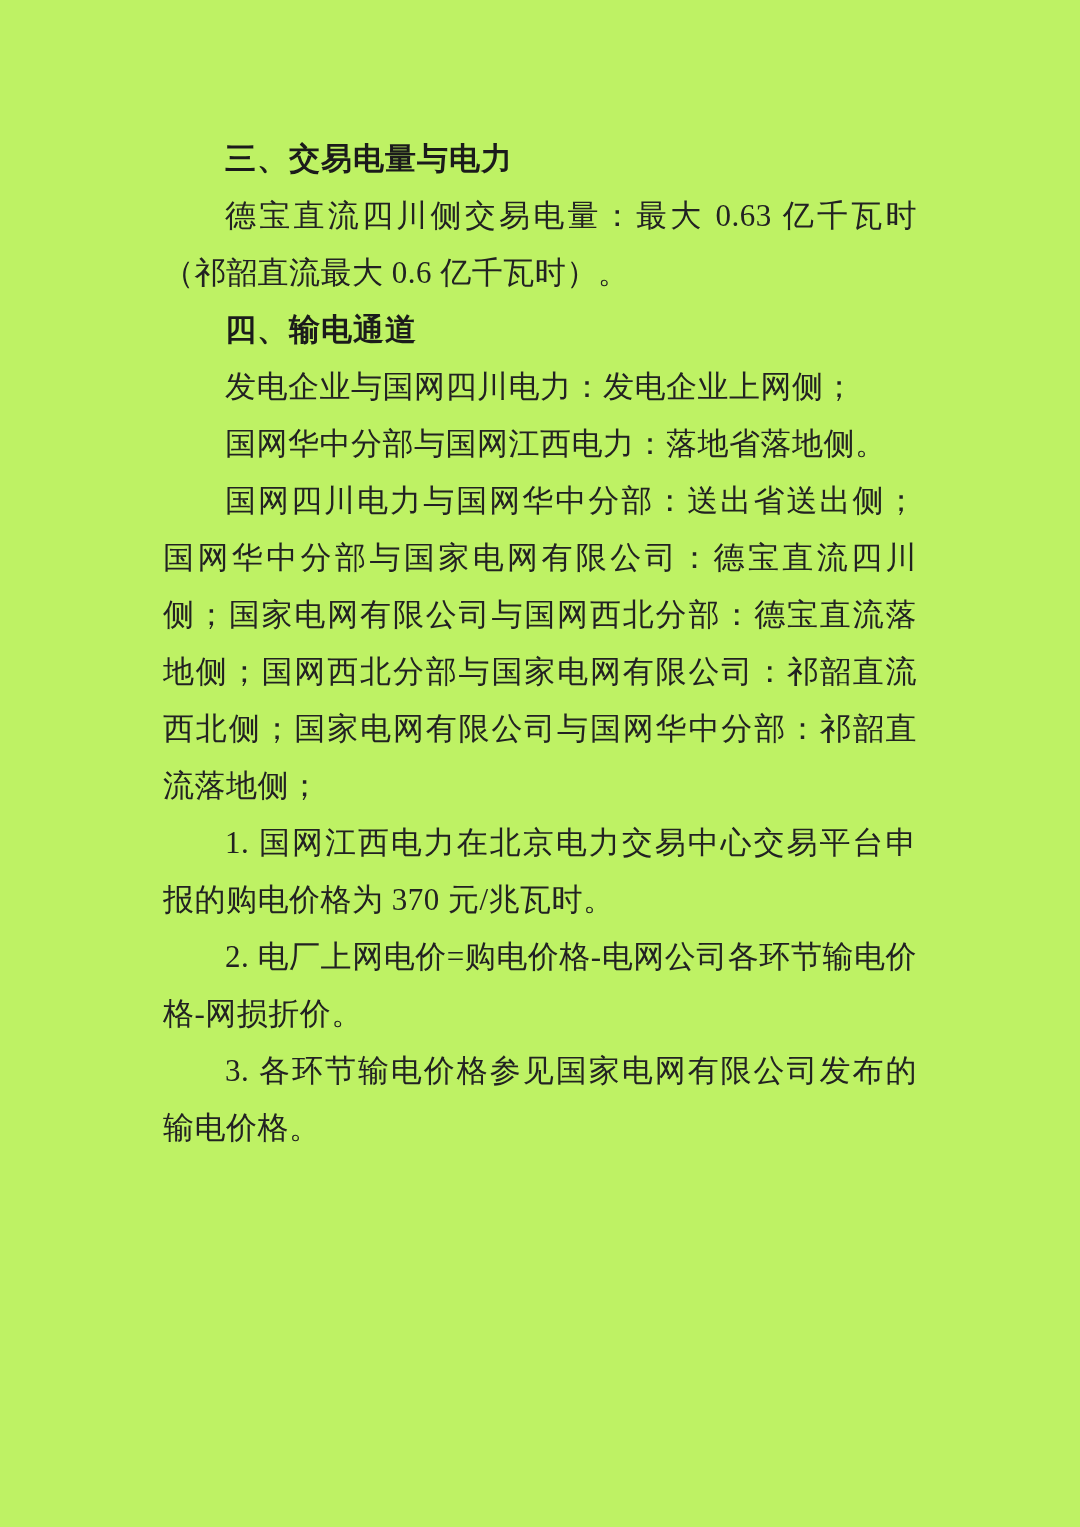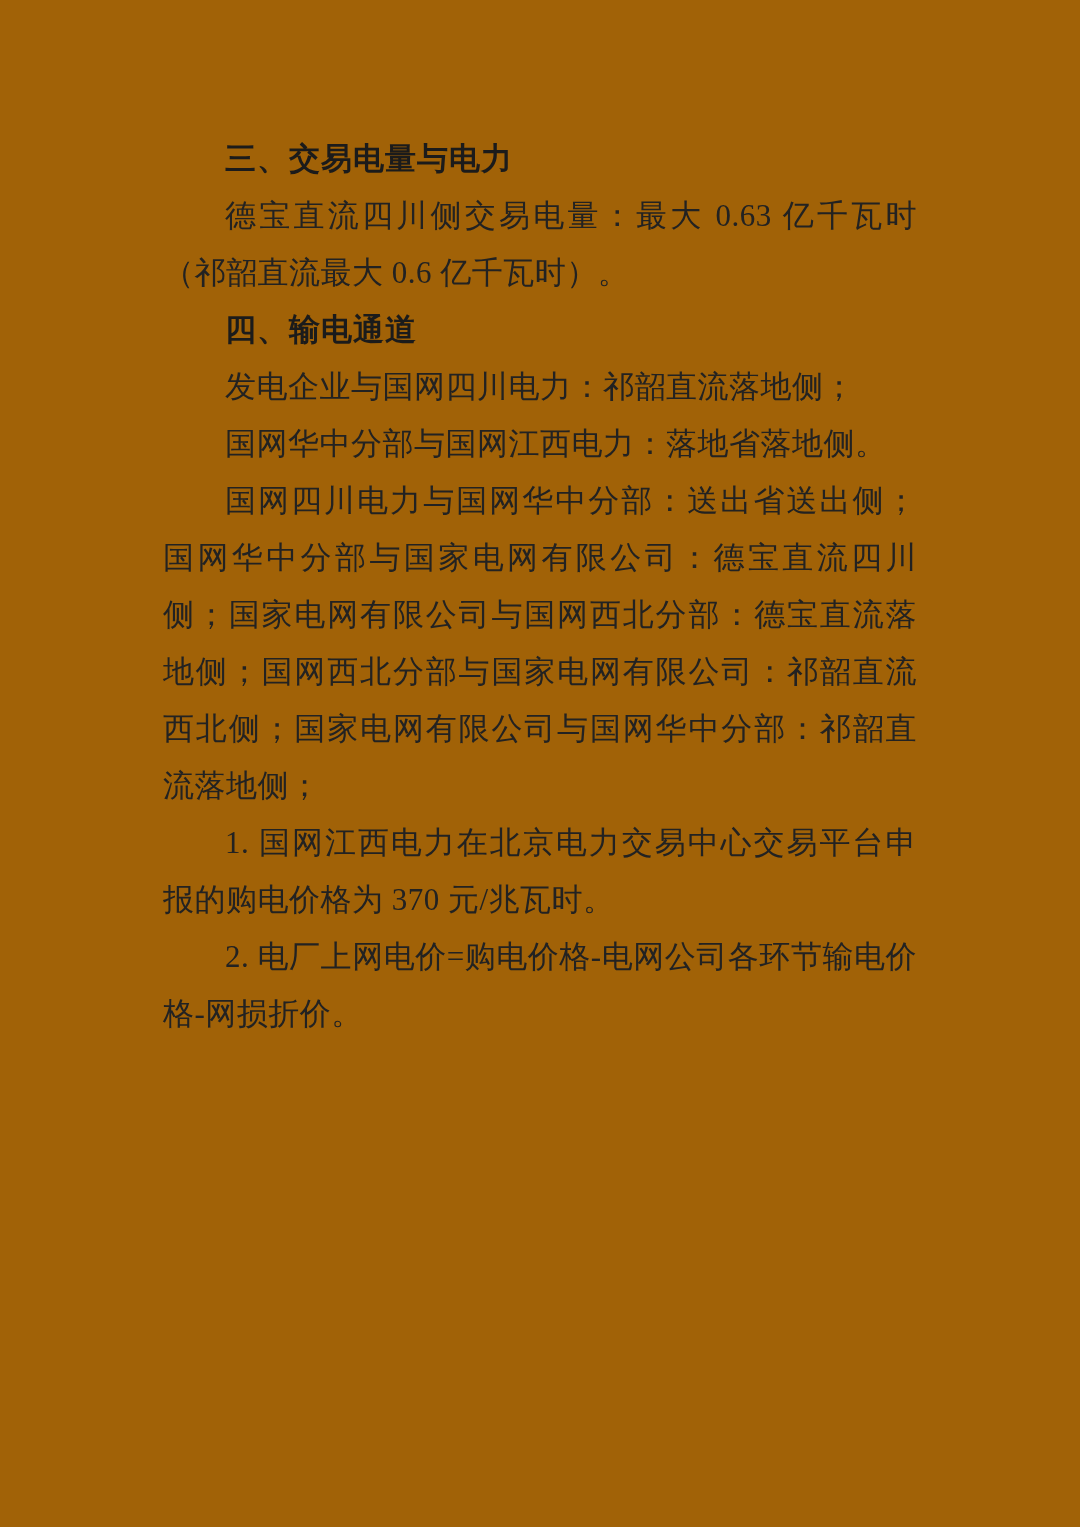--- a/index.html
+++ b/index.html
@@ -13,21 +13,21 @@
     position: relative;
     overflow: hidden;
     font-family: "Liberation Serif", "DejaVu Serif", serif;
   }
   .page {
     position: absolute;
     top: 0;
     left: 0;
     width: 1080px;
     height: 1527px;
-    background: #a16207;
+    background: #bef264;
     box-sizing: border-box;
     padding: 130px 163px 0 163px;
   }
   .doc-block { 
     width: 754px;
   }
   .doc-heading {
     font-family: "Liberation Sans", "DejaVu Sans", sans-serif;
     font-weight: 700;
     font-size: 31px;
@@ -57,26 +57,27 @@
 
     <h2 class="doc-heading">三、交易电量与电力</h2>
 
     <p class="doc-para">德宝直流四川侧交易电量：最大 0.63 亿千瓦时（祁韶直流最大 0.6 亿千瓦时）。</p>
 
 
     <h2 class="doc-heading">四、输电通道</h2>
 
 
 
-    <p class="doc-para">发电企业与国网四川电力：祁韶直流落地侧；</p>
+    <p class="doc-para">发电企业与国网四川电力：发电企业上网侧；</p>
 
     <p class="doc-para">国网华中分部与国网江西电力：落地省落地侧。</p>
 
     <p class="doc-para">国网四川电力与国网华中分部：送出省送出侧；国网华中分部与国家电网有限公司：德宝直流四川侧；国家电网有限公司与国网西北分部：德宝直流落地侧；国网西北分部与国家电网有限公司：祁韶直流西北侧；国家电网有限公司与国网华中分部：祁韶直流落地侧；</p>
 
 
     <p class="doc-para">1. 国网江西电力在北京电力交易中心交易平台申报的购电价格为 370 元/兆瓦时。</p>
 
     <p class="doc-para">2. 电厂上网电价=购电价格-电网公司各环节输电价格-网损折价。</p>
 
+    <p class="doc-para">3. 各环节输电价格参见国家电网有限公司发布的输电价格。</p>
 
   </div>
 </div>
 
 </body></html>

